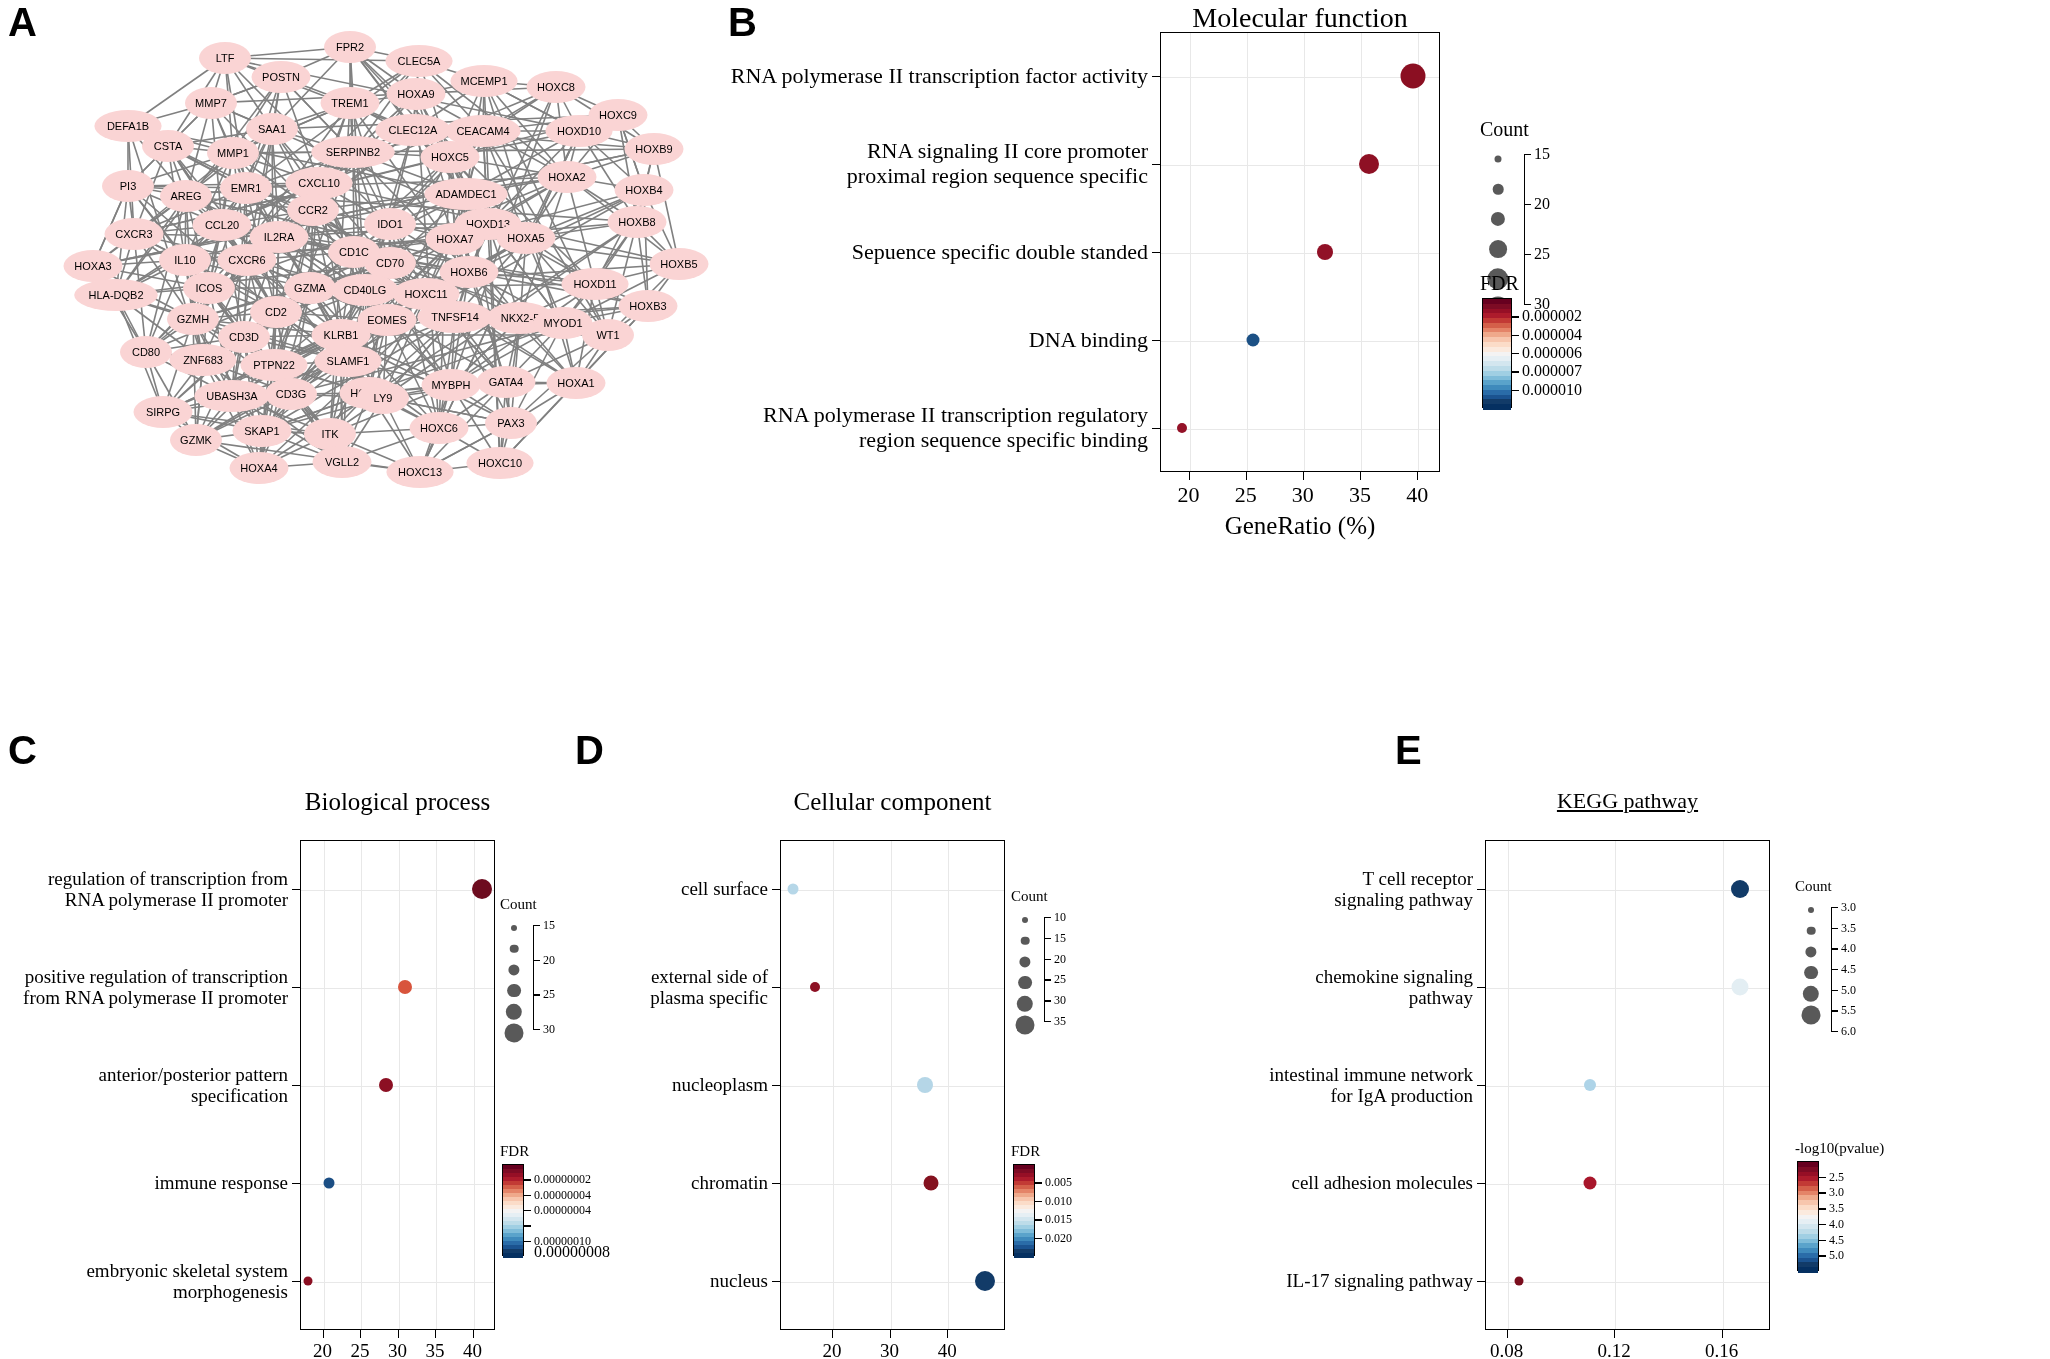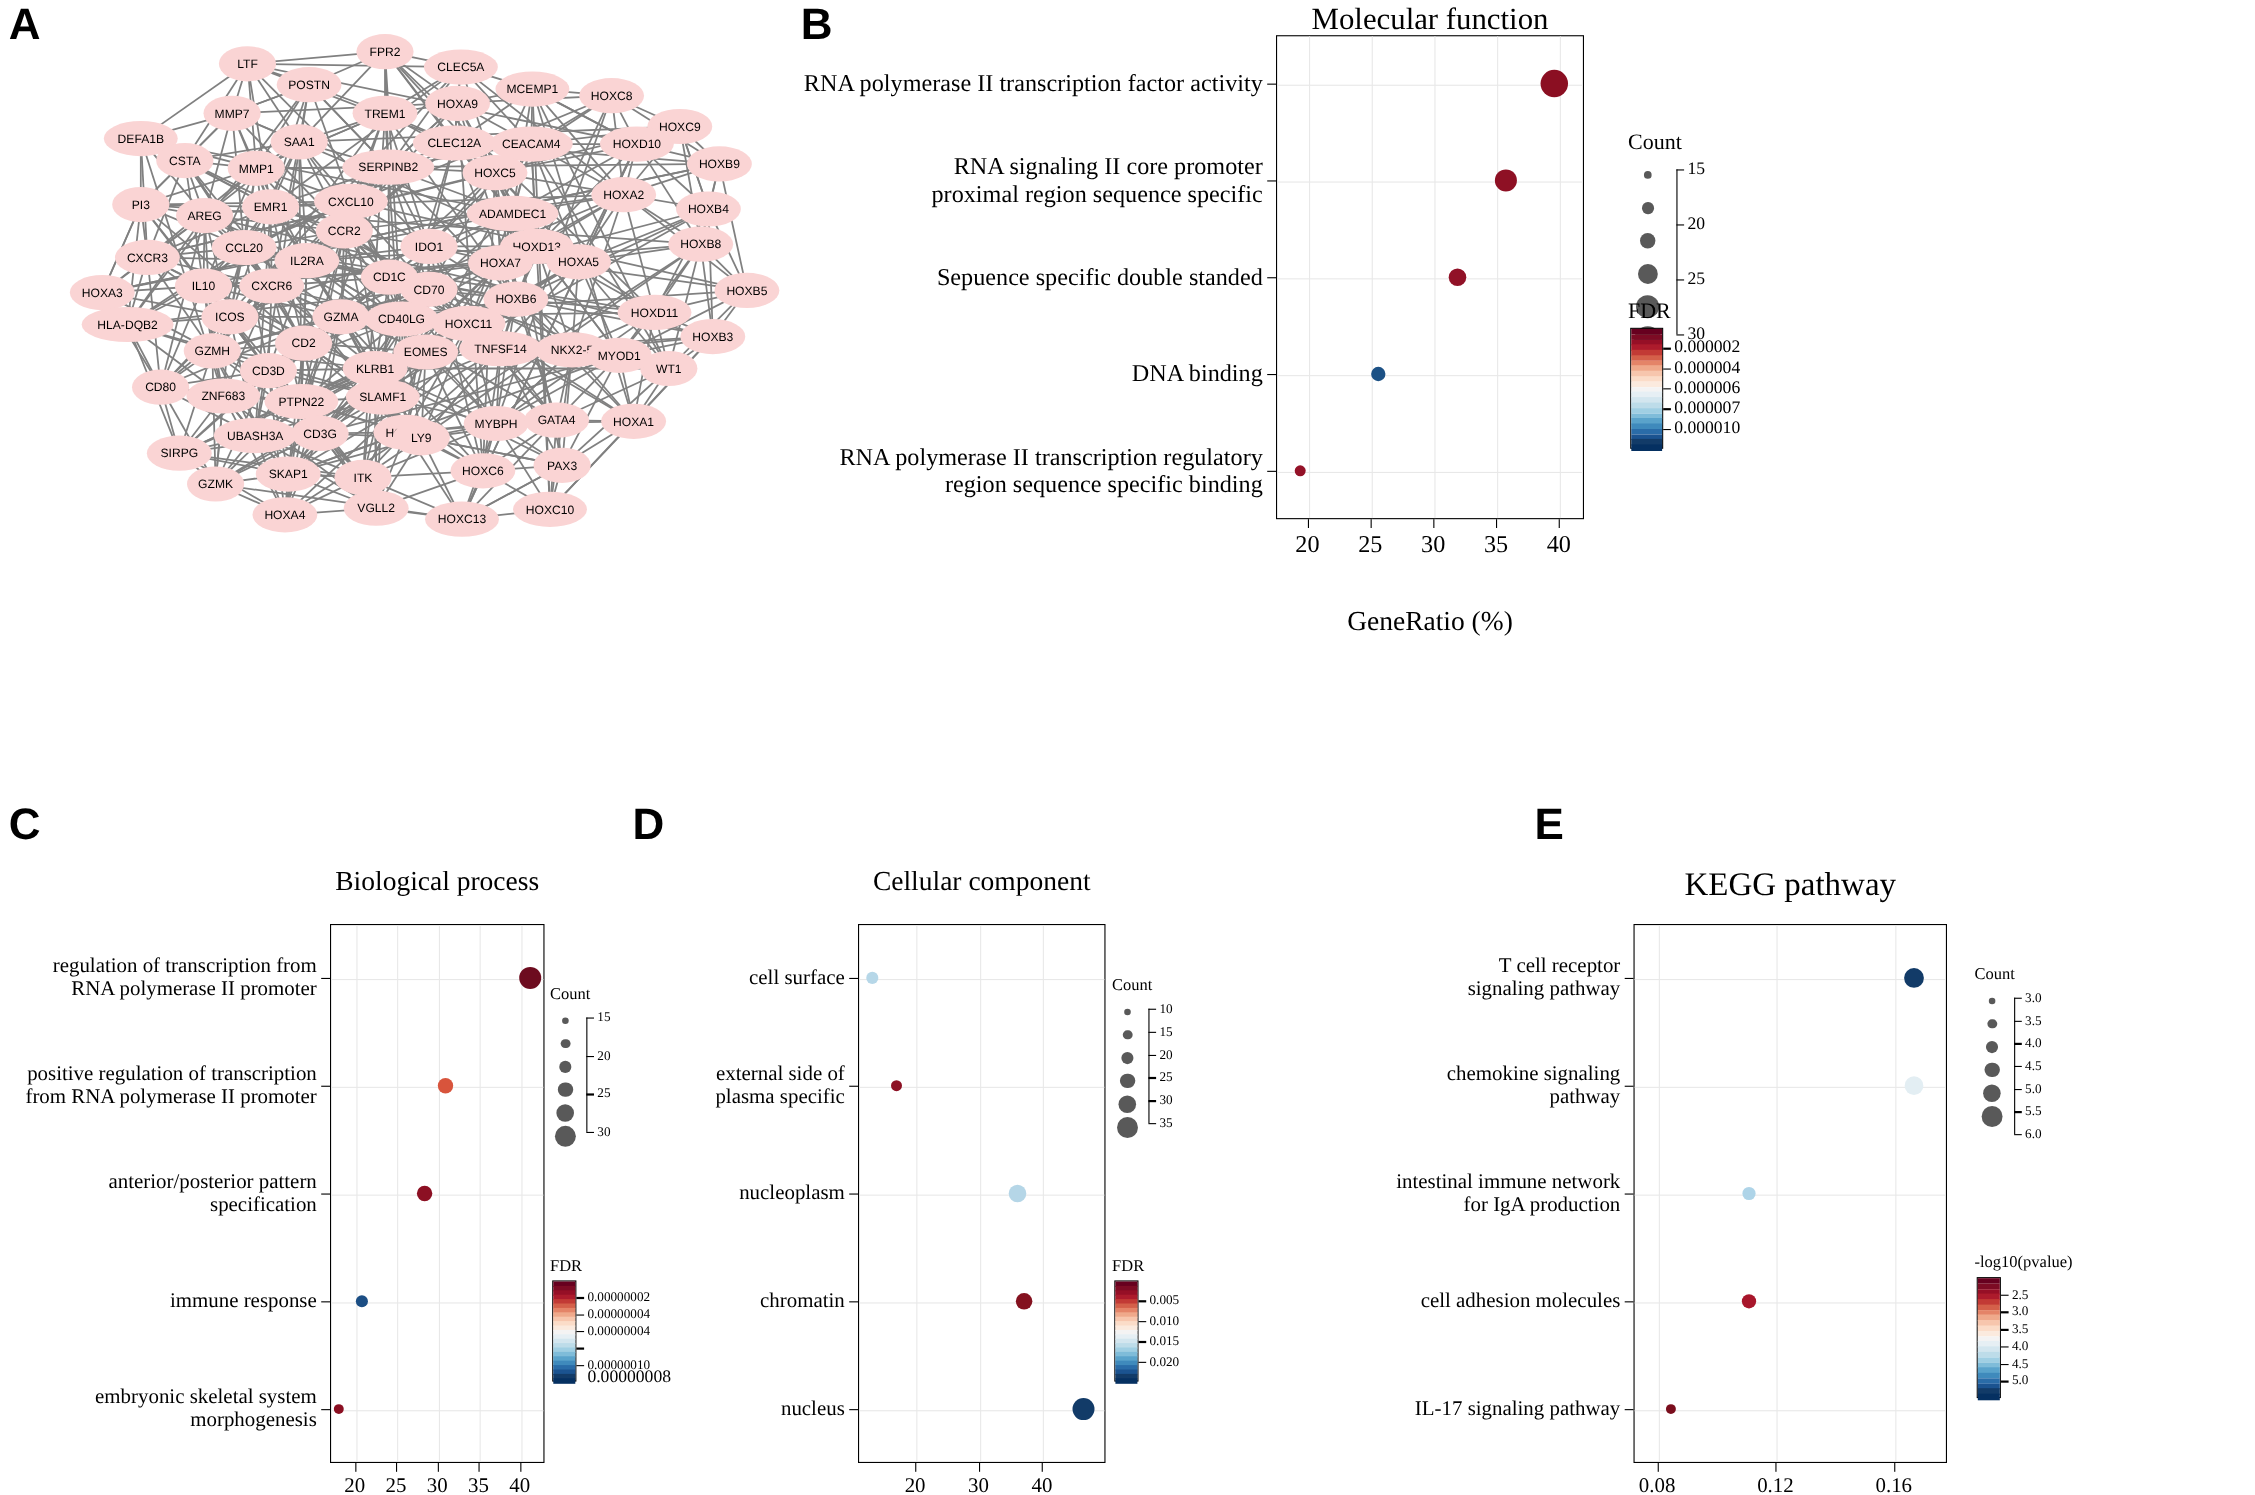--- a/index.html
+++ b/index.html
@@ -79,21 +79,20 @@
   .dp-xticklabel {
     position: absolute;
     text-align: center;
     transform: translateX(-50%);
     white-space: nowrap;
   }
   .dp-xaxis-title {
     position: absolute;
     text-align: center;
     white-space: nowrap;
-    margin-top: 40px;
   }
   .legend-title {
     position: absolute;
     white-space: nowrap;
     font-size: 18px;
   }
   .size-dot {
     position: absolute;
     border-radius: 50%;
     background: #595959;
@@ -1486,21 +1485,21 @@
     <div class="cbar-tick" style="left: 460px; top: 500.8px;"></div>
     <div class="cbar-label" style="left: 470px; top: 500.8px; font-size: 12px;">0.010</div>
     <div class="cbar-tick" style="left: 460px; top: 519.2px;"></div>
     <div class="cbar-label" style="left: 470px; top: 519.2px; font-size: 12px;">0.015</div>
     <div class="cbar-tick" style="left: 460px; top: 537.6px;"></div>
     <div class="cbar-label" style="left: 470px; top: 537.6px; font-size: 12px;">0.020</div>
   </div>
 
 <div class="dotplot" id="panel-e" style="left:1055px; top:700px; width:995px; height:659px;">
   <span class="panel-letter" style="left:340px; top:30px;">E</span>
-<div class="dp-title" style="left: 370px; top: 88px; width: 405px; font-size: 30px;">KEGG pathway</div>
+<div class="dp-title" style="left: 370px; top: 88px; width: 405px; font-size: 22px; text-decoration: underline;">KEGG pathway</div>
     <div class="dp-frame" style="left: 430px; top: 140px; width: 285px; height: 490px;">
       <div class="dp-grid-v" style="left: 21.5094px;"></div>
       <div class="dp-grid-v" style="left: 129.057px;"></div>
       <div class="dp-grid-v" style="left: 236.604px;"></div>
       <div class="dp-grid-h" style="top: 49px;"></div>
       <div class="dp-grid-h" style="top: 147px;"></div>
       <div class="dp-grid-h" style="top: 245px;"></div>
       <div class="dp-grid-h" style="top: 343px;"></div>
       <div class="dp-grid-h" style="top: 441px;"></div>
     </div>

